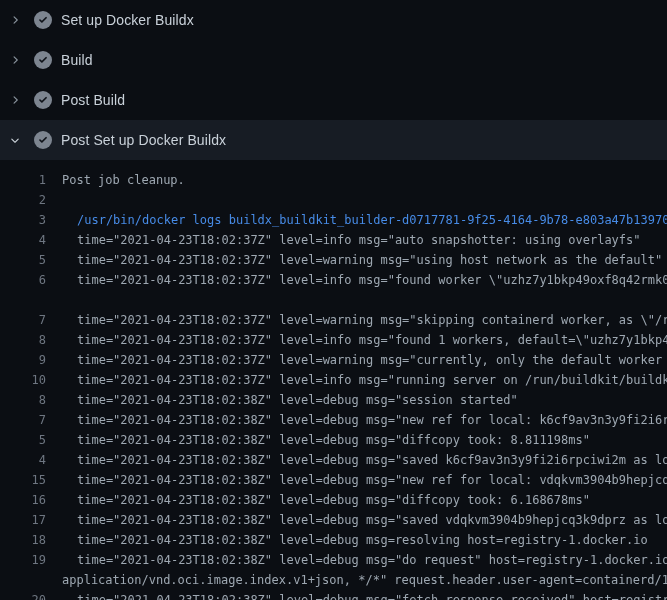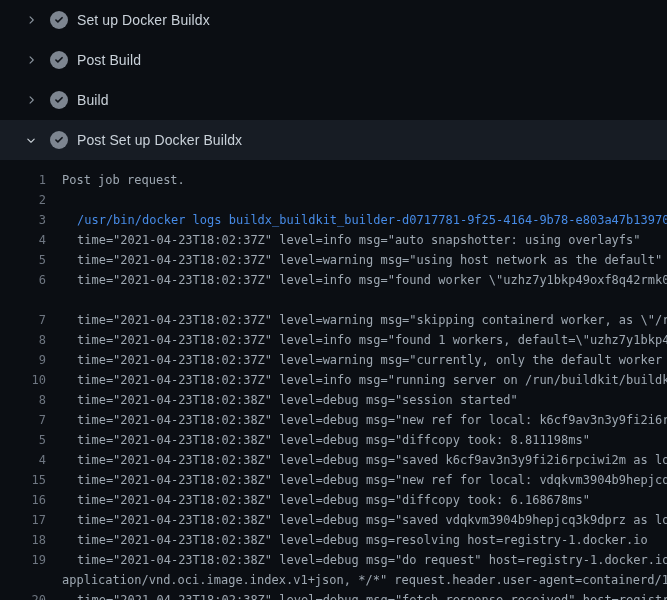--- a/index.html
+++ b/index.html
@@ -9,21 +9,21 @@
     height: 600px;
     overflow: hidden;
     background: #0b0e13;
     font-family: "Liberation Sans", sans-serif;
   }
   .steps { width: 100%; }
   .step-row {
     height: 40px;
     display: flex;
     align-items: center;
-    padding-left: 24px;
+    padding-left: 8px;
     box-sizing: border-box;
     cursor: pointer;
   }
   .step-row.expanded { background: #171c24; align-items: center; }
   .chevron {
     width: 14px; height: 14px;
     margin-right: 12px;
     display: flex; align-items: center; justify-content: center;
     color: #8b949e;
     flex: none;
@@ -103,57 +103,57 @@
       <svg width="12" height="12" viewBox="0 0 16 16" fill="currentColor">
           <path d="M6.22 3.22a.75.75 0 0 1 1.06 0l4.25 4.25a.75.75 0 0 1 0 1.06l-4.25 4.25a.75.75 0 0 1-1.06-1.06L9.94 8 6.22 4.28a.75.75 0 0 1 0-1.06Z"></path>
         </svg>
     </span>
     <span class="check-circle">
       <svg width="18" height="18" viewBox="0 0 16 16">
           <circle cx="8" cy="8" r="8" fill="#7d8590"></circle>
           <path d="M11.28 5.47a.75.75 0 0 1 0 1.06l-3.75 3.75a.75.75 0 0 1-1.06 0L4.72 8.53a.75.75 0 0 1 1.06-1.06l1.22 1.22 3.22-3.22a.75.75 0 0 1 1.06 0Z" fill="#10141a"></path>
         </svg>
     </span>
-    <span class="step-label">Post Build</span>
+    <span class="step-label">Build</span>
   </div>
 
   <div class="step-row">
     <span class="chevron">
       <svg width="12" height="12" viewBox="0 0 16 16" fill="currentColor">
           <path d="M6.22 3.22a.75.75 0 0 1 1.06 0l4.25 4.25a.75.75 0 0 1 0 1.06l-4.25 4.25a.75.75 0 0 1-1.06-1.06L9.94 8 6.22 4.28a.75.75 0 0 1 0-1.06Z"></path>
         </svg>
     </span>
     <span class="check-circle">
       <svg width="18" height="18" viewBox="0 0 16 16">
           <circle cx="8" cy="8" r="8" fill="#7d8590"></circle>
           <path d="M11.28 5.47a.75.75 0 0 1 0 1.06l-3.75 3.75a.75.75 0 0 1-1.06 0L4.72 8.53a.75.75 0 0 1 1.06-1.06l1.22 1.22 3.22-3.22a.75.75 0 0 1 1.06 0Z" fill="#10141a"></path>
         </svg>
     </span>
-    <span class="step-label">Build</span>
+    <span class="step-label">Post Build</span>
   </div>
 
   <div class="step-row expanded">
     <span class="chevron">
       <svg width="12" height="12" viewBox="0 0 16 16" fill="currentColor">
           <path d="M12.78 6.22a.75.75 0 0 1 0 1.06l-4.25 4.25a.75.75 0 0 1-1.06 0L3.22 7.28a.75.75 0 0 1 1.06-1.06L8 9.94l3.72-3.72a.75.75 0 0 1 1.06 0Z"></path>
         </svg>
     </span>
     <span class="check-circle">
       <svg width="18" height="18" viewBox="0 0 16 16">
           <circle cx="8" cy="8" r="8" fill="#7d8590"></circle>
           <path d="M11.28 5.47a.75.75 0 0 1 0 1.06l-3.75 3.75a.75.75 0 0 1-1.06 0L4.72 8.53a.75.75 0 0 1 1.06-1.06l1.22 1.22 3.22-3.22a.75.75 0 0 1 1.06 0Z" fill="#10141a"></path>
         </svg>
     </span>
     <span class="step-label">Post Set up Docker Buildx</span>
   </div>
 
 </div>
 
 <div class="log" id="log">
-    <div class="log-row"><span class="log-num">1</span><span class="log-text">Post job request.</span></div>
+    <div class="log-row"><span class="log-num">1</span><span class="log-text">Post job cleanup.</span></div>
     <div class="log-row"><span class="log-num">2</span></div>
     <div class="log-row"><span class="log-num">3</span><span class="log-text indent1 command">/usr/bin/docker logs buildx_buildkit_builder-d0717781-9f25-4164-9b78-e803a47b13970</span></div>
     <div class="log-row"><span class="log-num">4</span><span class="log-text indent1">time="2021-04-23T18:02:37Z" level=info msg="auto snapshotter: using overlayfs"</span></div>
     <div class="log-row"><span class="log-num">5</span><span class="log-text indent1">time="2021-04-23T18:02:37Z" level=warning msg="using host network as the default"</span></div>
     <div class="log-row"><span class="log-num">6</span><span class="log-text indent1">time="2021-04-23T18:02:37Z" level=info msg="found worker \"uzhz7y1bkp49oxf8q42rmk0xjz</span></div>
     <div class="log-row"><span class="log-num"></span></div>
     <div class="log-row"><span class="log-num">7</span><span class="log-text indent1">time="2021-04-23T18:02:37Z" level=warning msg="skipping containerd worker, as \"/run</span></div>
     <div class="log-row"><span class="log-num">8</span><span class="log-text indent1">time="2021-04-23T18:02:37Z" level=info msg="found 1 workers, default=\"uzhz7y1bkp49ox</span></div>
     <div class="log-row"><span class="log-num">9</span><span class="log-text indent1">time="2021-04-23T18:02:37Z" level=warning msg="currently, only the default worker ca</span></div>
     <div class="log-row"><span class="log-num">10</span><span class="log-text indent1">time="2021-04-23T18:02:37Z" level=info msg="running server on /run/buildkit/buildkitd</span></div>

